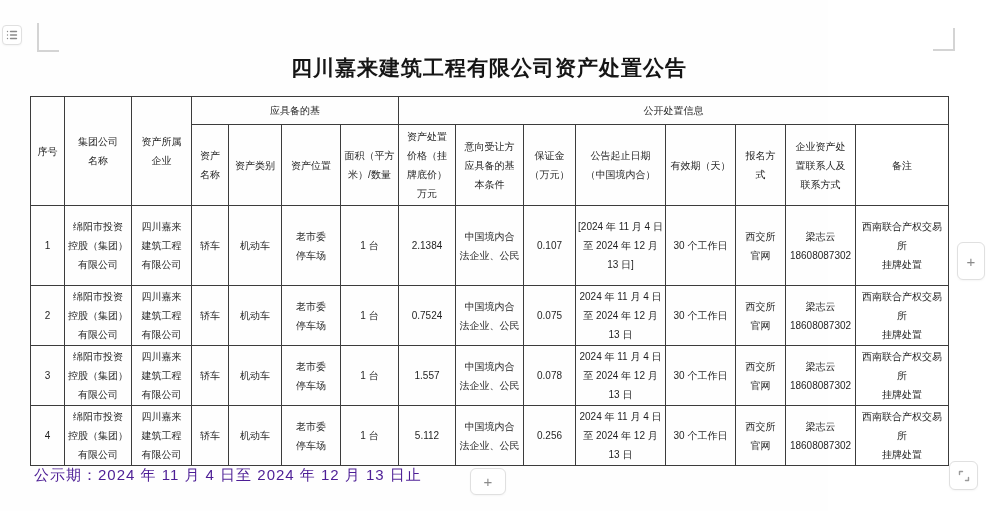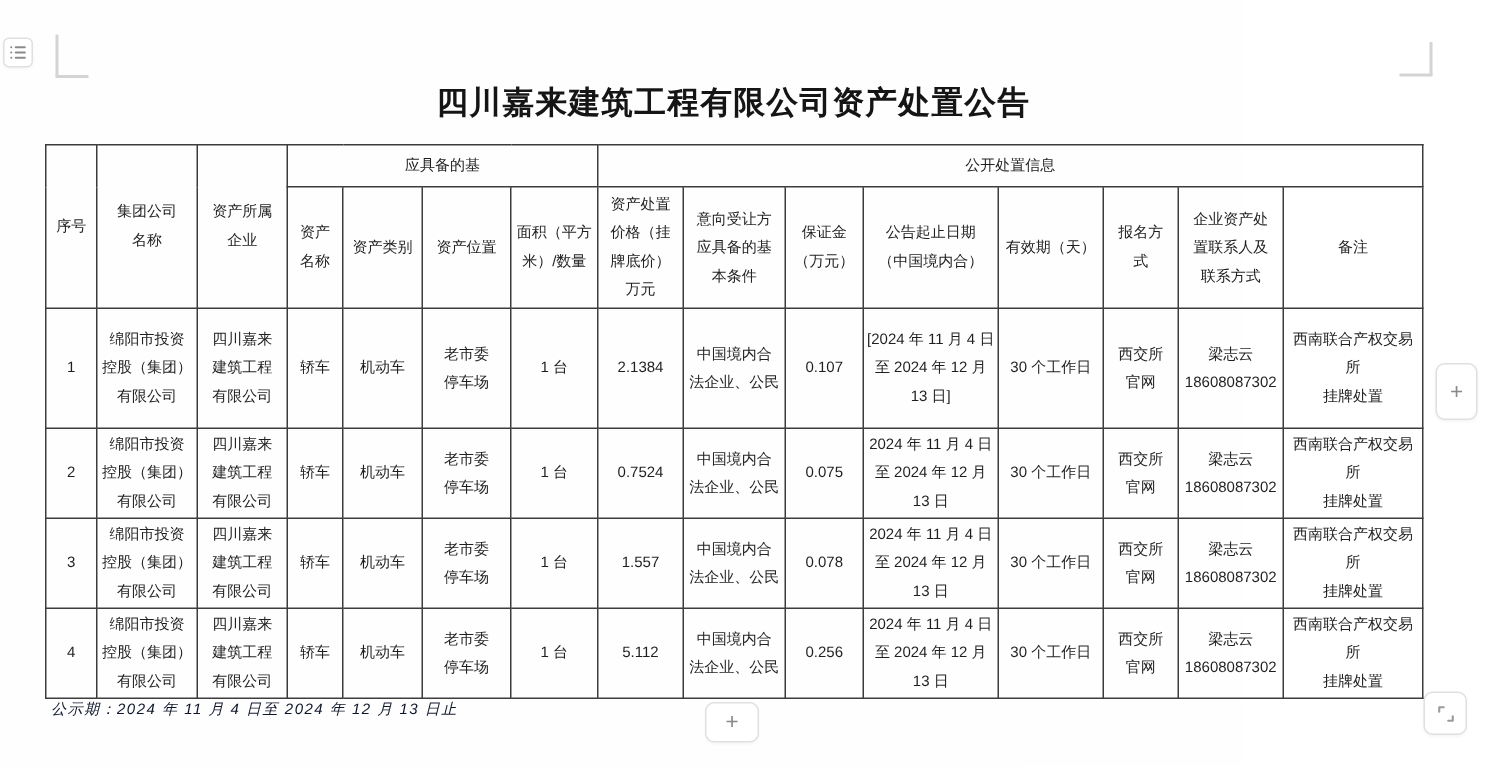--- a/index.html
+++ b/index.html
@@ -15,22 +15,22 @@
   table.doc { position:absolute; left:30px; top:96px; width:918px;
               border-collapse:collapse; table-layout:fixed; }
   table.doc td { border:1px solid #3c3c3c; text-align:center; vertical-align:middle;
                  font-size:10px; color:#1f1f1f; line-height:1.9; padding:1px 2px;
                  white-space:pre-line; overflow:hidden; }
   tr.rA { height:28px; } tr.rB { height:81px; }
   tr.r1 { height:80px; } tr.r2 { height:60px; } tr.r3 { height:60px; } tr.r4 { height:55px; }
   td .phone { font-size:10px; }
 
   
-  .footer-note { position:absolute; left:34px; top:466px; font-size:10px; color:#0f172a;
-                 letter-spacing:1px;font-style:italic; }
+  .footer-note { position:absolute; left:34px; top:466px; font-size:15px; color:#4c1d95;
+                 letter-spacing:1px; }
 
   
   .corner { position:absolute; }
   .corner span { position:absolute; background:#d4d4d4; }
   #corner-tl .v { left:0; top:0; width:2px; height:28px; }
   #corner-tl .h { left:0; top:27px; width:22px; height:2px; }
   #corner-tr .v { right:0; top:0; width:2px; height:22px; }
   #corner-tr .h { right:0; top:21px; width:22px; height:2px; }
 
   

